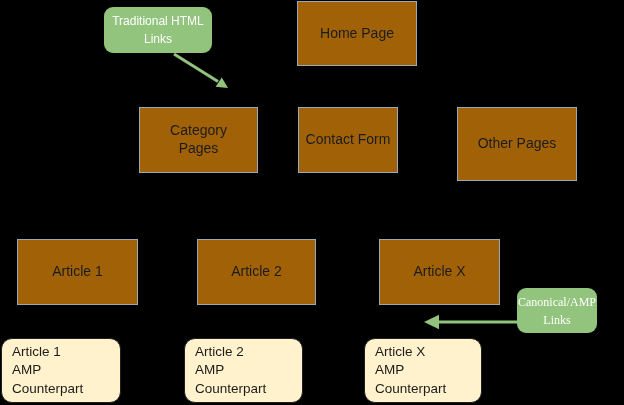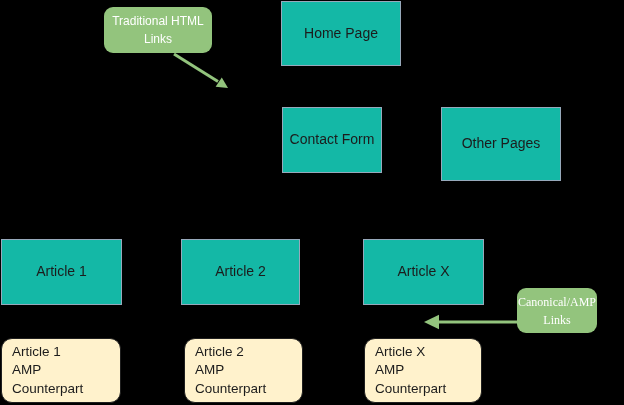--- a/index.html
+++ b/index.html
@@ -5,21 +5,21 @@
   html,body{margin:0;padding:0;background:#000;}
   .canvas{
     position:relative;width:624px;height:405px;background:#000;overflow:hidden;
     font-family:"Liberation Sans","DejaVu Sans",sans-serif;
   }
   .box{
     position:absolute;display:flex;align-items:center;justify-content:center;
     box-sizing:border-box;text-align:center;color:#1c1c1c;font-size:14px;
     white-space:pre-line;line-height:1.28;
   }
-  .blue{background:#14b8a6;border:1px solid #97a9bb;}
+  .blue{background:#a16207;border:1px solid #97a9bb;margin-left:16px;}
   .yellow{
     background:#fff2cc;border:1.5px solid #1f1f1f;border-radius:11px;
     justify-content:flex-start;text-align:left;padding:6px 10px;line-height:1.35;font-size:13.5px;
   }
   .callout{
     position:absolute;display:flex;align-items:center;justify-content:center;
     box-sizing:border-box;background:#93c47d;color:#ffffff;border-radius:9px;
     font-size:12px;line-height:1.5;text-align:center;white-space:pre-line;
   }
   
@@ -38,20 +38,22 @@
   .c-traditional{left:104px;top:7px;  width:108px;height:46px;}
   .c-canonical  {left:517px;top:288px;width:80px;height:45px;font-family:Liberation Serif, serif;}
   .arrows{position:absolute;left:0;top:0;width:624px;height:405px;pointer-events:none;}
 </style>
 </head>
 <body>
 
 <div class="canvas">
 
   <div class="box blue n-home">Home Page</div>
+  <div class="box blue n-category">Category
+Pages</div>
   <div class="box blue n-contact">Contact Form</div>
   <div class="box blue n-other">Other Pages</div>
   <div class="box blue n-article1">Article 1</div>
   <div class="box blue n-article2">Article 2</div>
   <div class="box blue n-articlex">Article X</div>
 
   <div class="box yellow n-amp1">Article 1
 AMP
 Counterpart</div>
   <div class="box yellow n-amp2">Article 2

